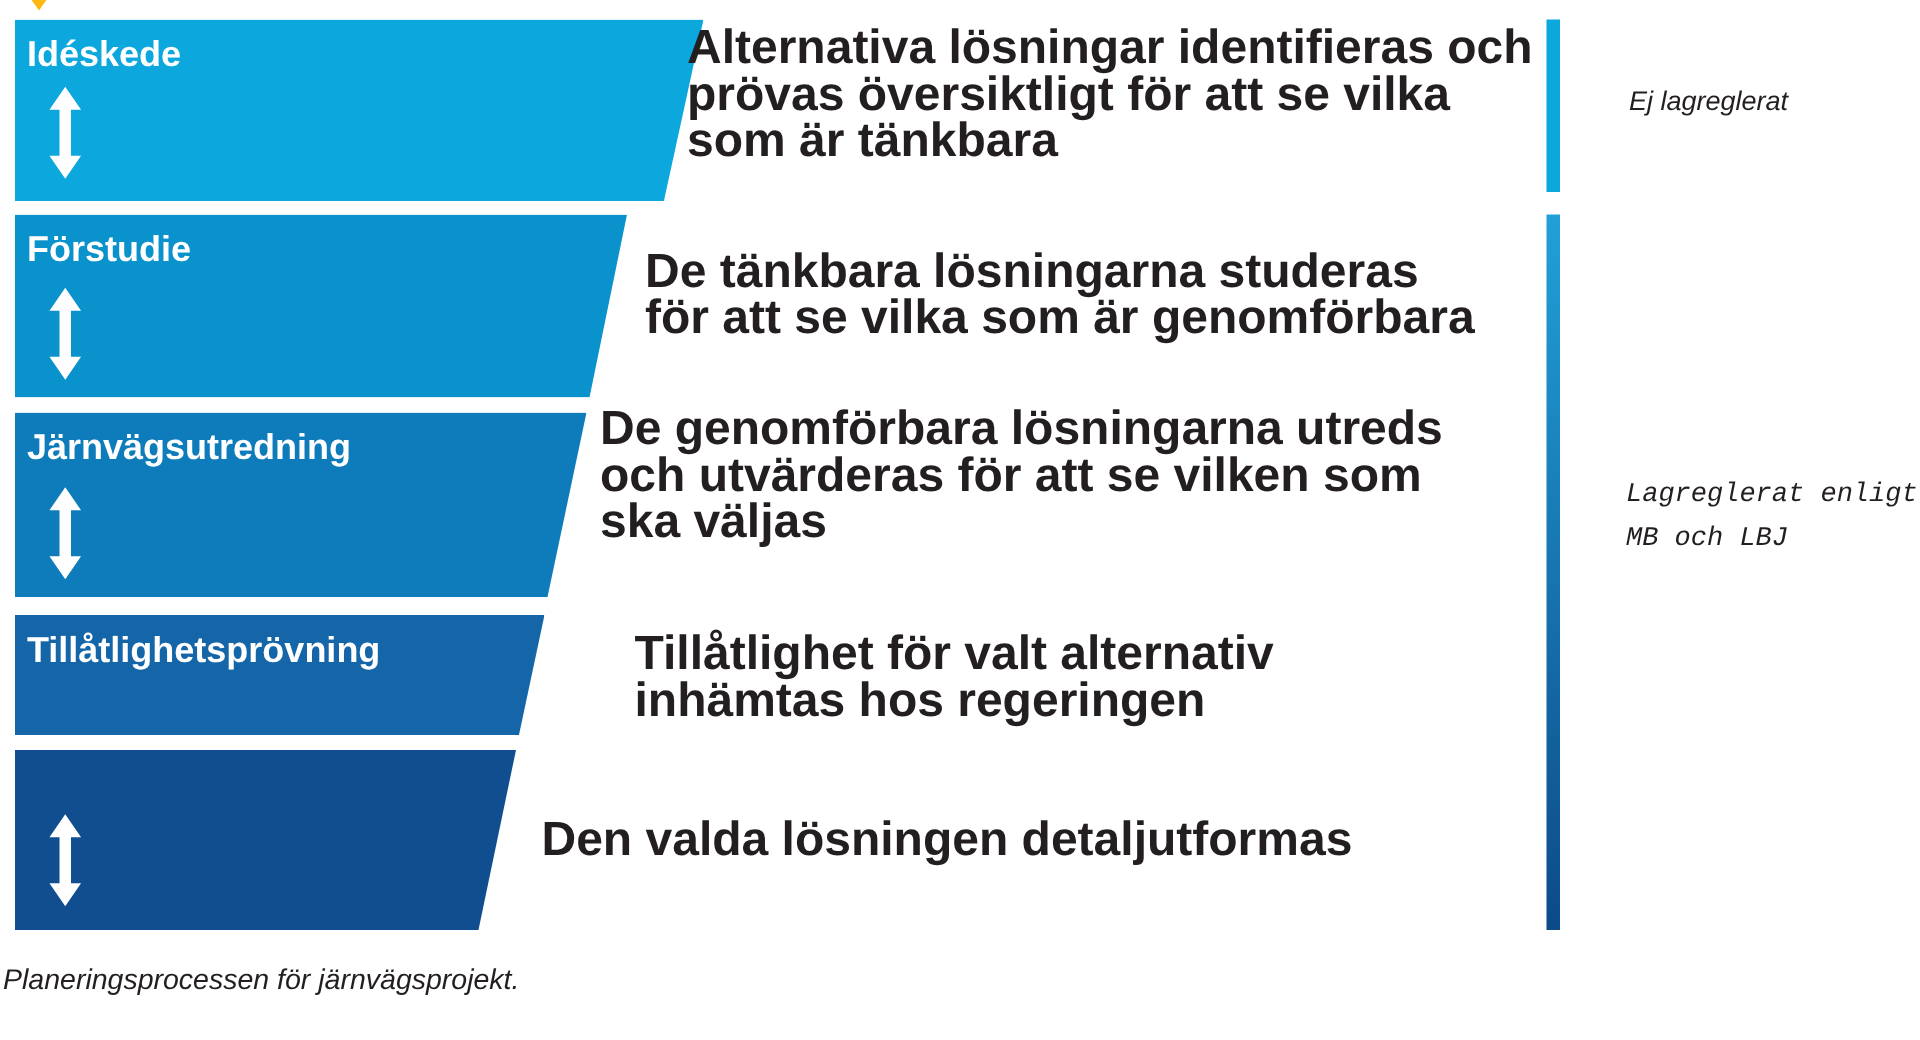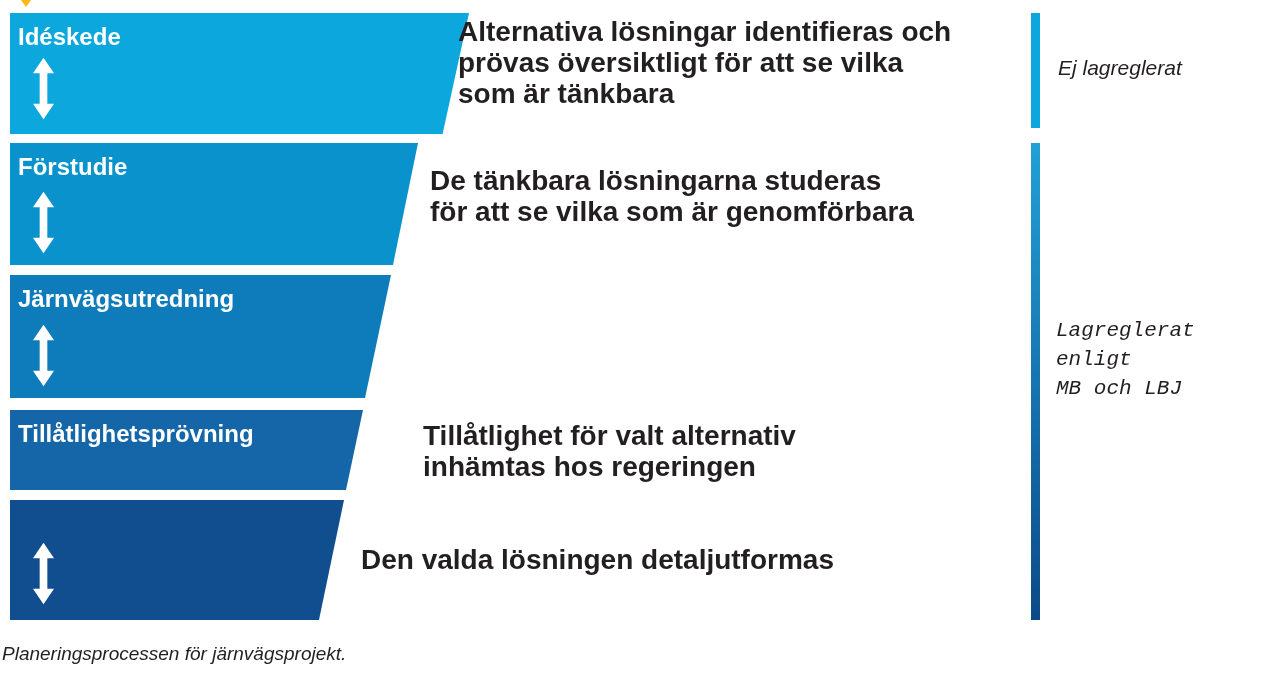--- a/index.html
+++ b/index.html
@@ -17,36 +17,36 @@
   .block-label{
     position:absolute;left:8px;top:10px;color:#ffffff;
     font-weight:bold;font-size:24px;white-space:nowrap;
   }
   .varrow{position:absolute;left:22px;top:44px;width:23px;height:63px;}
   .b1 .varrow{top:48px;}
   .b2 .varrow{top:49px;}
   .b4 .varrow{top:42px;}
   
   .desc{
-    position:absolute;font-weight:bold;font-size:28px;line-height:31px;
+    position:absolute;font-weight:bold;font-size:32px;line-height:31px;
     white-space:pre-line;color:#231F20;
   }
   .d0{left:458px;top:16px;}
   .d1{left:430px;top:165px;}
   .d2{left:400px;top:270px;}
   .d3{left:385px;top:420px;margin-left:38px;}
   .d4{left:361px;top:544px;}
   
   .legend-bar{position:absolute;left:1031px;width:9px;}
   .bar-unreg{top:13px;height:115px;}
   .bar-reg{top:143px;height:477px;}
   
   .side-label{
-    position:absolute;font-style:italic;font-size:21px;line-height:29px;
-    white-space:pre-line;color:#231F20;
+    position:absolute;font-style:italic;font-size:18px;line-height:29px;
+    white-space:pre-line;color:#231F20;margin-left:28px;
   }
   .s0{left:1058px;top:53px;}
   .s1{left:1056px;top:316px;font-family:Liberation Mono, monospace;}
   
   .caption{position:absolute;left:2px;top:643px;font-style:italic;font-size:19px;color:#231F20;}
   
   .yellow-tip{
     position:absolute;left:21px;top:0;width:0;height:0;
     border-left:5px solid transparent;border-right:5px solid transparent;
     border-top:7px solid #FDB813;
@@ -88,20 +88,23 @@
     <svg class="varrow" viewBox="0 0 24 64">
       <polygon points="12,0 23,16 16,16 16,48 23,48 12,64 1,48 8,48 8,16 1,16" fill="#ffffff"></polygon>
     </svg>
   </div>
 
   <div class="desc d0">Alternativa lösningar identifieras och
 prövas översiktligt för att se vilka
 som är tänkbara</div>
   <div class="desc d1">De tänkbara lösningarna studeras
 för att se vilka som är genomförbara</div>
+  <div class="desc d2">De genomförbara lösningarna utreds
+och utvärderas för att se vilken som
+ska väljas</div>
   <div class="desc d3">Tillåtlighet för valt alternativ
 inhämtas hos regeringen</div>
   <div class="desc d4">Den valda lösningen detaljutformas</div>
 
   <div class="legend-bar bar-unreg" style="background: rgb(11, 167, 221);"></div>
   <div class="legend-bar bar-reg" style="background: linear-gradient(rgb(33, 160, 216), rgb(12, 74, 136));"></div>
 
   <div class="side-label s0">Ej lagreglerat</div>
   <div class="side-label s1">Lagreglerat enligt
 MB och LBJ</div>

